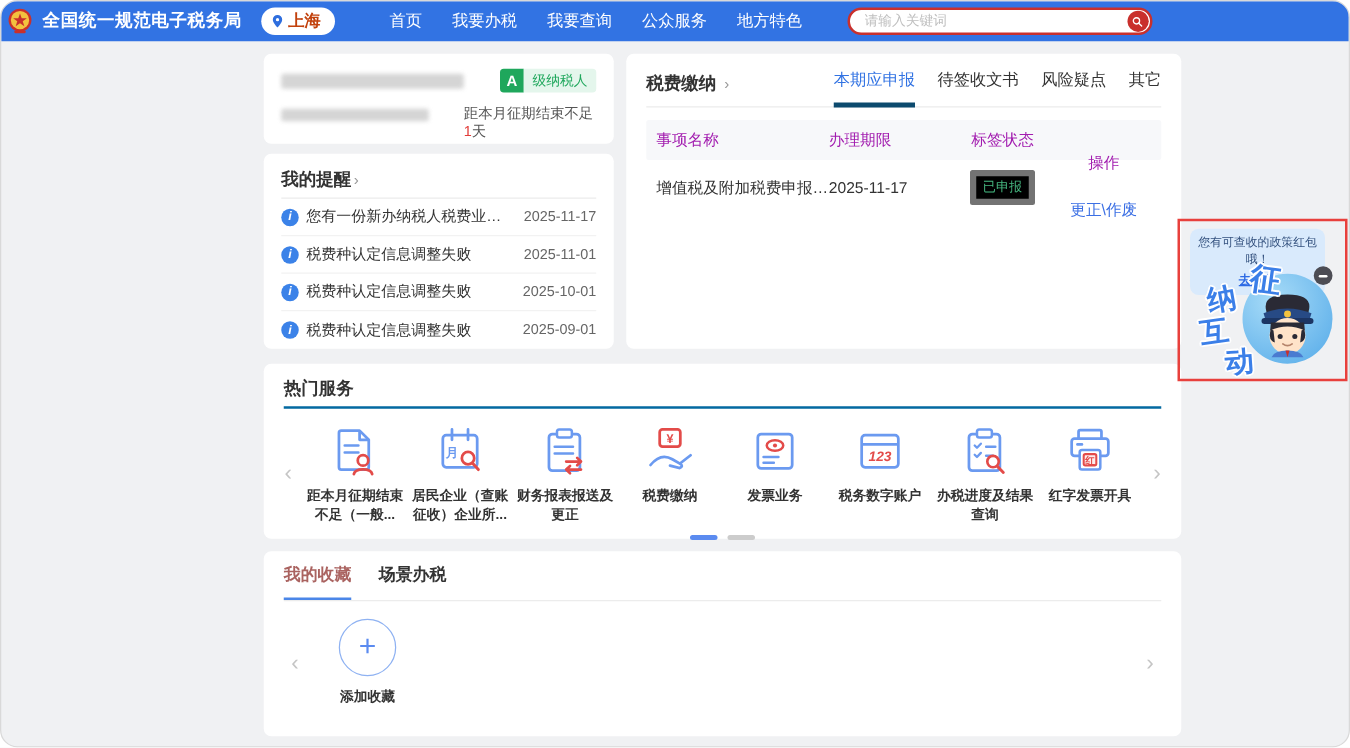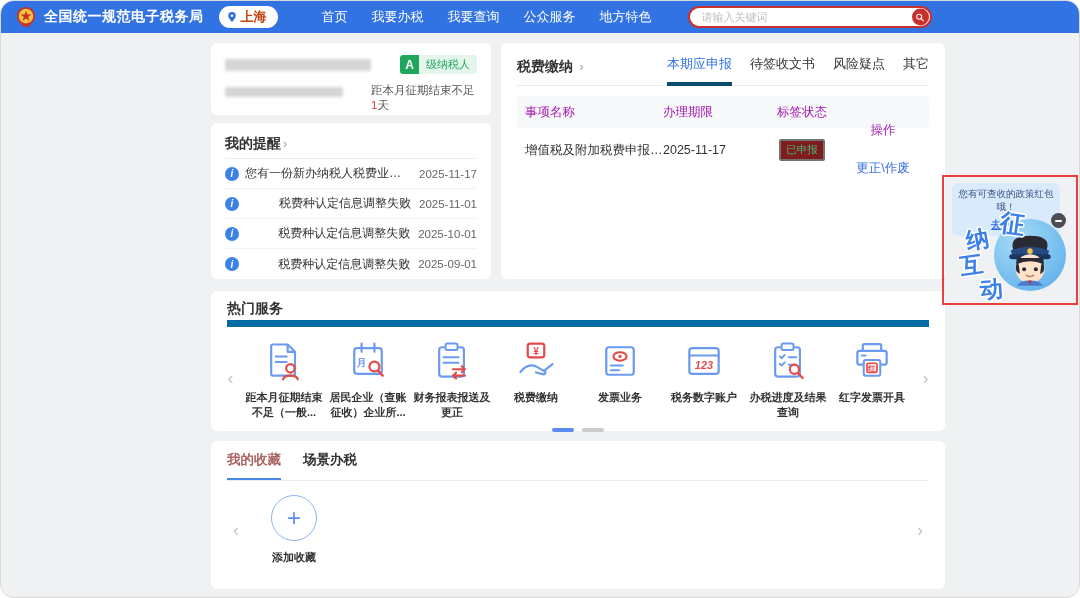--- a/index.html
+++ b/index.html
@@ -3,21 +3,21 @@
 <meta charset="utf-8">
 <style>
   * { margin:0; padding:0; box-sizing:border-box; }
   html,body { background:#fff; }
   body { font-family:"Liberation Sans","DejaVu Sans",sans-serif; }
   .screen { position:relative; width:1080px; height:598px; background:#f0f1f3;
             border:1px solid #d9d9d9; border-radius:14px; overflow:hidden; }
 
   
   .topbar { position:absolute; top:0; left:0; right:0; height:32px; background:#3273e3;
-            display:flex; align-items:center; padding:0 14px; }
+            display:flex; align-items:center; padding:0 4px; }
   .logo-wrap { display:flex; align-items:center; gap:7px; }
   .logo-emblem { width:22px; height:22px; flex:0 0 auto; }
   .site-title { color:#fff; font-size:14px; font-weight:bold; letter-spacing:.5px; }
   .loc-pill { display:flex; align-items:center; gap:3px; background:#fff; border-radius:999px;
               padding:2px 11px 2px 7px; margin-left:8px; cursor:pointer; }
   .loc-pill svg { width:12px; height:12px; }
   .loc-text { color:#c2410c; font-size:13px; font-weight:bold; }
   .topnav { display:flex; gap:24px; margin-left:44px; }
   .topnav .nav-item { color:#fff; font-size:13px; cursor:pointer; white-space:nowrap; }
   .search-pill { position:relative; margin-left:36px; width:244px; height:22px; background:#fff;
@@ -26,21 +26,21 @@
                        padding:0 26px 0 12px; font-size:11px; color:#333;
                        font-family:"Liberation Sans","DejaVu Sans",sans-serif; }
   .search-pill input::placeholder { color:#bfbfbf; }
   .search-btn { position:absolute; right:1px; top:50%; transform:translateY(-50%); width:17px; height:17px;
                 background:#c9302c; border-radius:50%; display:flex; align-items:center; justify-content:center; cursor:pointer; }
   .search-btn svg { width:10px; height:10px; }
 
   
   .card { position:absolute; background:#fff; border-radius:6px; }
   .card-taxpayer  { left:210px; top:42px;  width:280px; height:72px; padding:12px 14px; display:flex; justify-content:space-between; }
-  .card-reminders { left:210px; top:122px; width:280px; height:156px; padding:10px 14px 2px;text-align:right; }
+  .card-reminders { left:210px; top:122px; width:280px; height:156px; padding:10px 14px 2px; }
   .card-todo      { left:500px; top:42px;  width:444px; height:236px; padding:12px 16px; }
   .card-services  { left:210px; top:290px; width:734px; height:140px; padding:10px 16px 8px; }
   .card-favs      { left:210px; top:440px; width:734px; height:148px; padding:10px 16px; }
 
   .sec-title { font-size:14px; font-weight:bold; color:#333; }
   .sec-arrow { color:#999; font-size:12px; margin-left:2px; }
 
   
   .redact { background:#c7c7c7; border-radius:2px; filter:blur(1.6px); opacity:.75; }
   .redact-name { width:146px; height:12px; margin-top:4px; }
@@ -67,22 +67,22 @@
   .todo-tabs { display:flex; gap:18px; }
   .todo-tab { font-size:13px; color:#333; cursor:pointer; position:relative; padding-bottom:9px; margin-bottom:-10px; }
   .todo-tab.active { color:#3273e3; border-bottom:4px solid #0c4a6e; }
   .tbl-head { display:flex; align-items:center; background:#f7f8fa; height:32px; margin-top:10px; border-radius:2px;
               font-size:12.5px; color:#a21caf; padding:0 8px; }
   .tbl-row { display:flex; align-items:center; height:44px; font-size:12.5px; color:#333; padding:0 8px; }
   .col-name { flex:1; white-space:nowrap; overflow:hidden; text-overflow:ellipsis; }
   .col-deadline { width:96px; }
   .col-status { width:86px; text-align:center; }
   .col-action { width:76px; text-align:center;margin-top:36px; }
-  .status-badge { display:inline-block; font-size:10.5px; color:#46b880; background:#7f1d1d;
-                  border:2px solid #737373; border-radius:2px; padding:2px 5px; }
+  .status-badge { display:inline-block; font-size:10.5px; color:#46b880; background:#000000;
+                  border:5px solid #737373; border-radius:2px; padding:2px 5px; }
   .action-link { color:#3b6fe4; cursor:pointer; }
 
   
   .svc-strip { display:flex; align-items:center; margin-top:10px; }
   .chev { color:#c5c5c5; font-size:18px; width:18px; text-align:center; cursor:pointer; user-select:none; }
   .svc-items { flex:1; display:flex; justify-content:space-between; padding:2px 8px 0; }
   .svc-item { width:84px; display:flex; flex-direction:column; align-items:center; cursor:pointer; }
   .svc-icon { width:44px; height:44px; }
   .svc-label { margin-top:7px; font-size:11px; font-weight:bold; color:#333; text-align:center; line-height:1.35; }
   .dots { display:flex; gap:8px; justify-content:center; margin-top:8px; }
@@ -229,21 +229,21 @@
       <span class="col-status">
         <span class="status-badge">已申报</span>
       </span>
       <span class="col-action">
         <span class="action-link">更正\作废</span>
       </span>
     </div>
   </div>
 
   <div class="card card-services">
-    <div style="display:flex;align-items:center;height:26px;border-bottom:7px solid #0369a1;padding-bottom:4px;">
+    <div style="display:flex;align-items:center;height:26px;border-bottom:2px solid #0369a1;padding-bottom:4px;">
       <span class="sec-title">热门服务</span>
     </div>
     <div class="svc-strip">
       <span class="chev">‹</span>
       <div class="svc-items">
 
         <div class="svc-item">
           <svg class="svc-icon" viewBox="0 0 48 48">
             <path d="M12 6h16l8 8v24a2 2 0 0 1-2 2H12a2 2 0 0 1-2-2V8a2 2 0 0 1 2-2z" fill="none" stroke="#6b9af0" stroke-width="2.4" stroke-linejoin="round"></path>
             <path d="M28 6v8h8" fill="none" stroke="#6b9af0" stroke-width="2.4" stroke-linejoin="round"></path>

